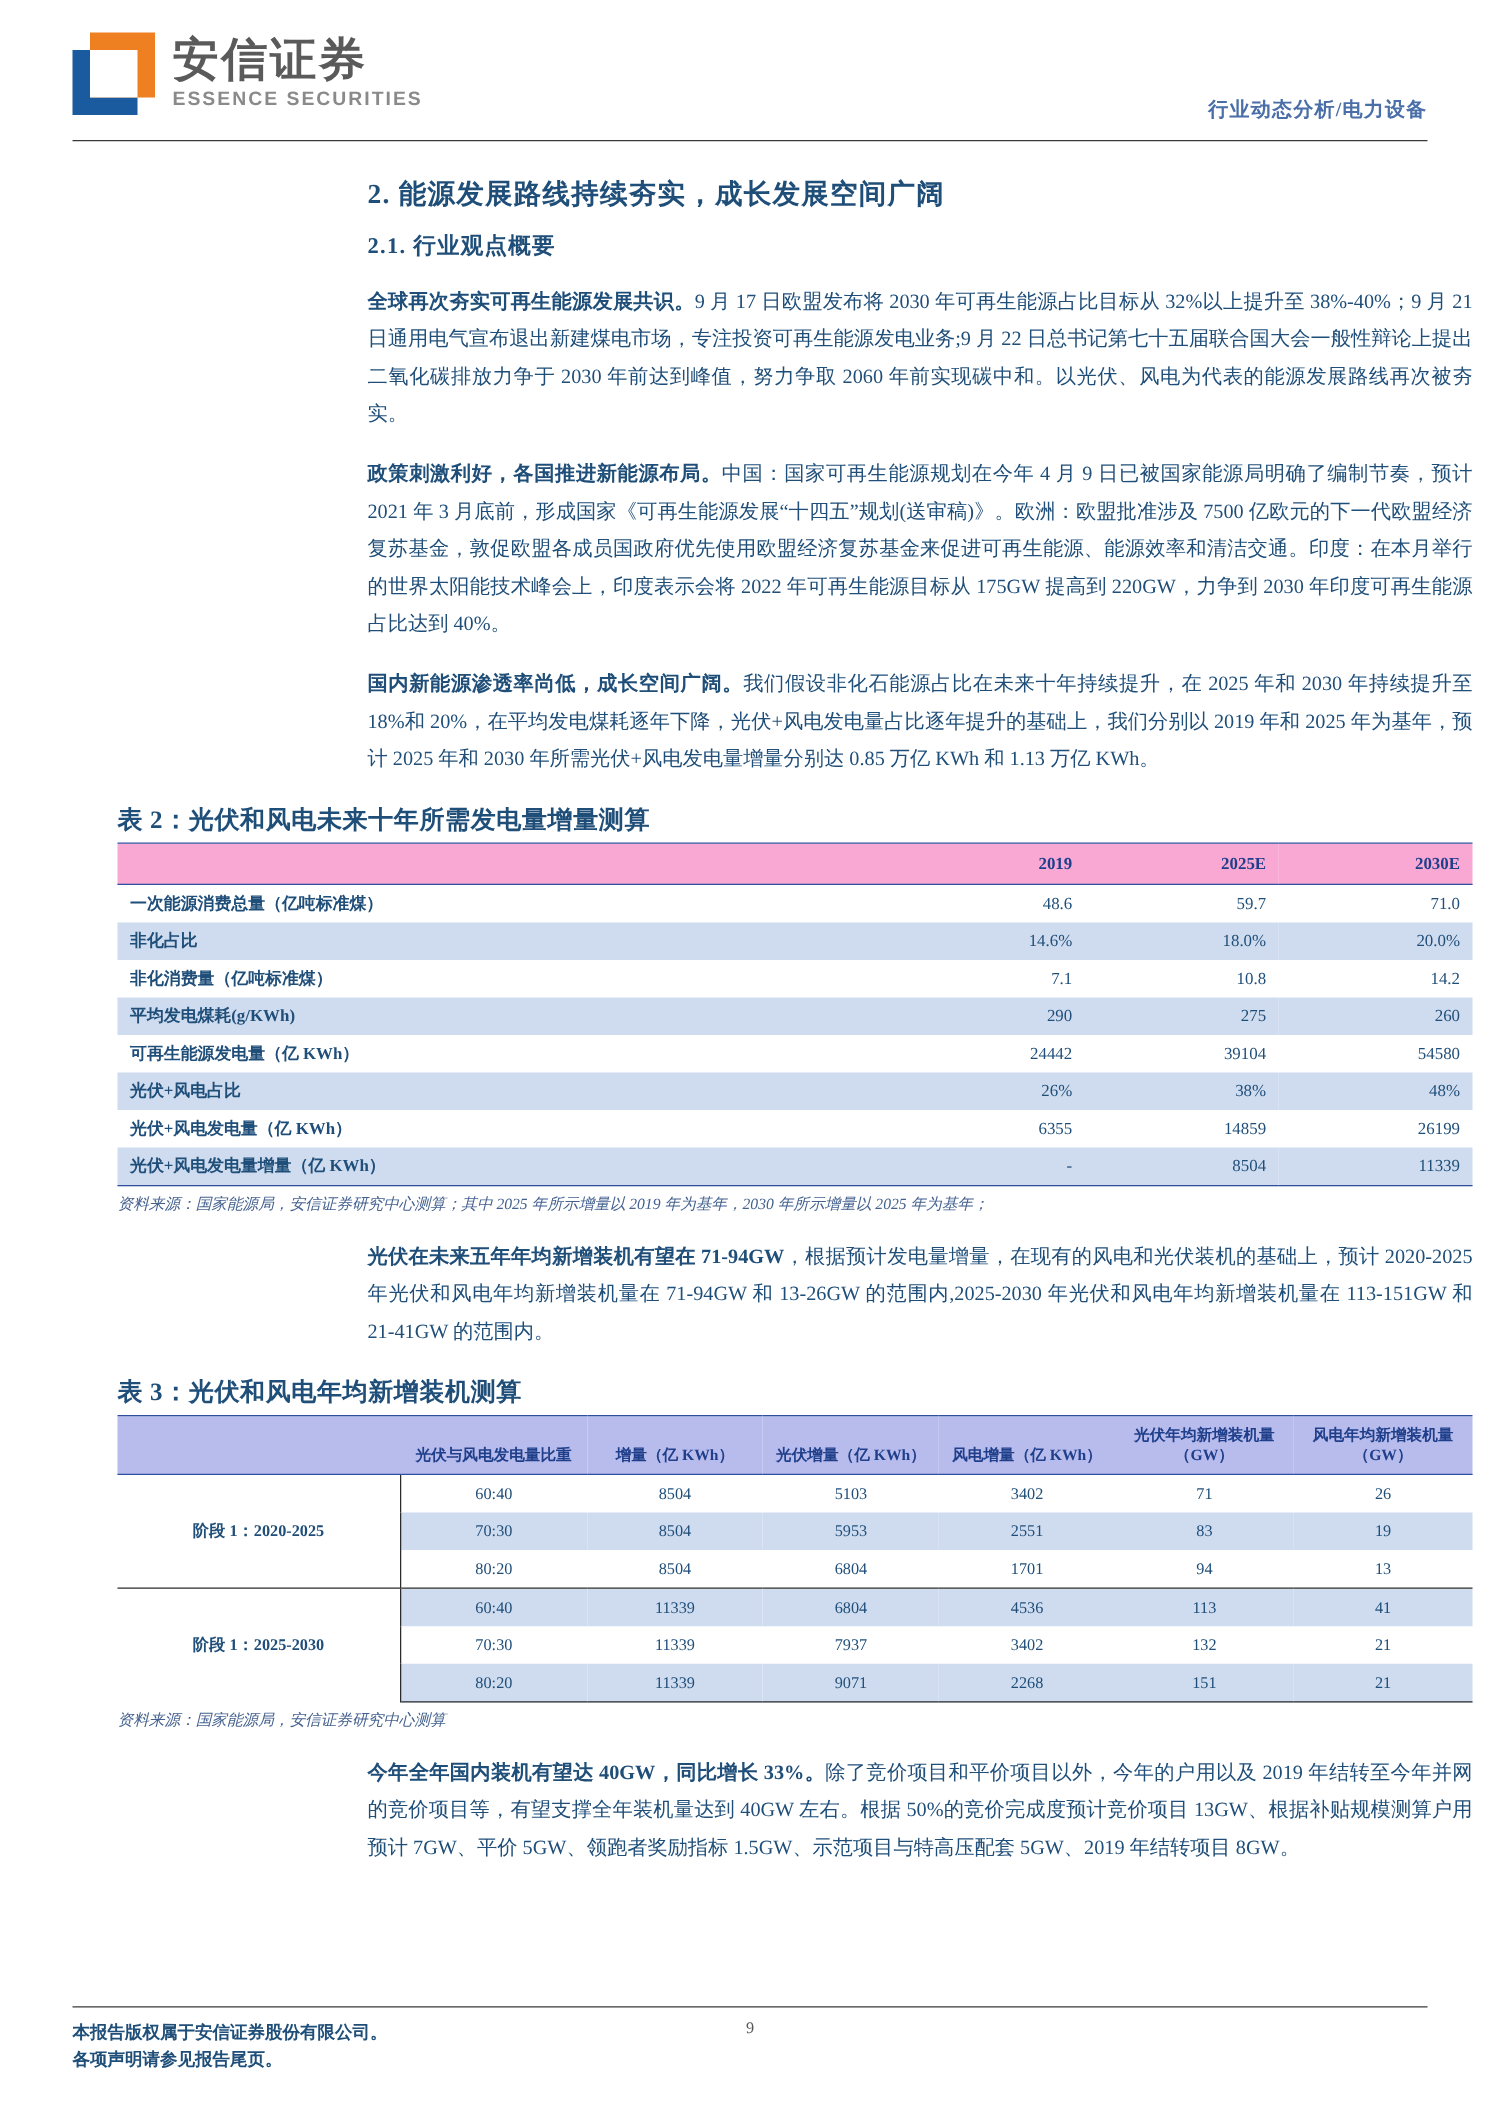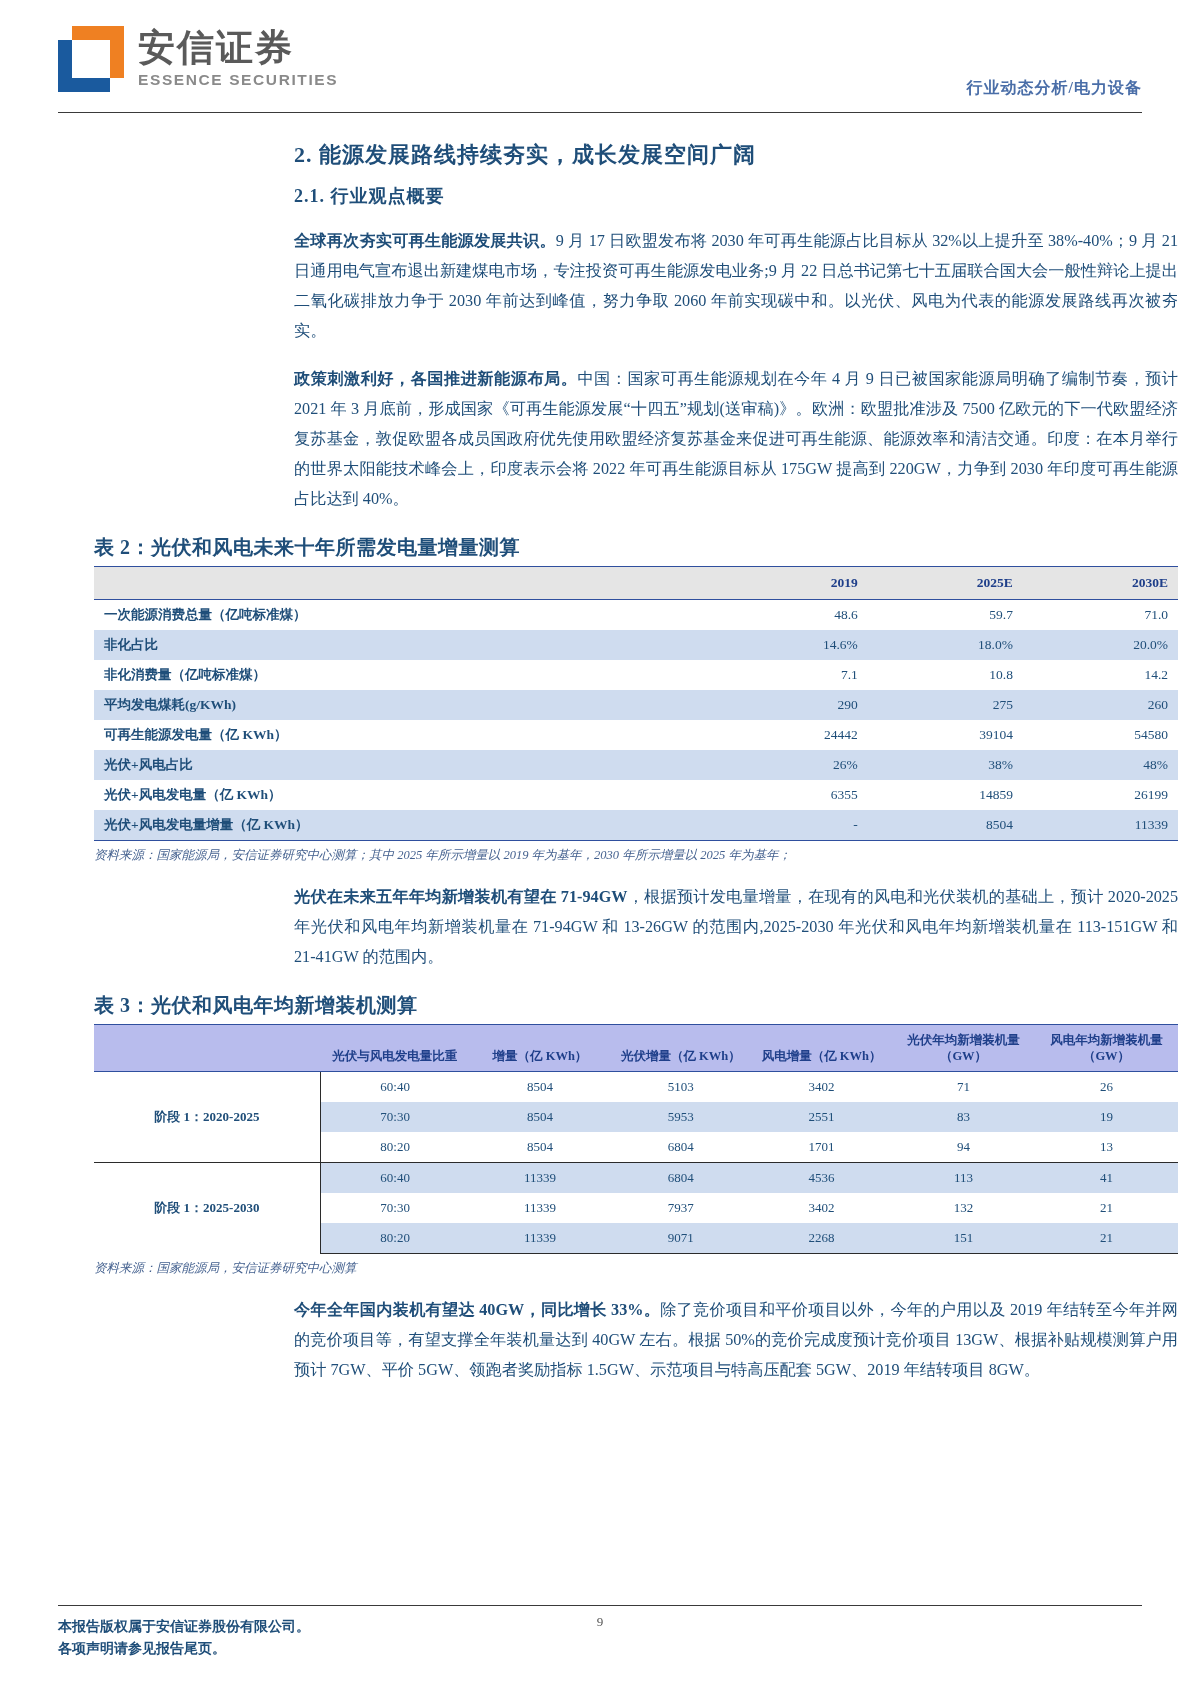--- a/index.html
+++ b/index.html
@@ -37,21 +37,21 @@
     text-align:justify;
     text-justify:inter-ideograph;
   }
   .para b{font-weight:bold;}
 
   
   .tbl-block{margin:20px 58px 0 58px;}
   .tbl-title{font-size:20px;font-weight:bold;color:#1f4e79;margin-bottom:5px;letter-spacing:.5px;}
   table{border-collapse:collapse;width:100%;font-size:13.5px;}
   .t2 thead th{
-    background:#e5e5e5;color:#1f3f8a;font-weight:bold;
+    background:#f9a8d4;color:#1f3f8a;font-weight:bold;
     font-size:13.5px;padding:8px 10px;text-align:right;
     border-top:1.4px solid #2f4f9e;border-bottom:1.4px solid #2f4f9e;
   }
   .t2 thead th.lbl{text-align:left;}
   .t2 td{padding:6px 10px;color:#1f4e79;text-align:right;}
   .t2 td.lbl{text-align:left;font-weight:bold;}
   .t2 tbody tr.alt td{background:#cfdcef;}
   .t2 tbody tr:last-child td{border-bottom:1.4px solid #2f4f9e;}
 
   .t3 thead th{
@@ -104,20 +104,23 @@
     <div class="h3">2.1. 行业观点概要</div>
 
     <p class="para">
       <b>全球再次夯实可再生能源发展共识。</b><span>9 月 17 日欧盟发布将 2030 年可再生能源占比目标从 32%以上提升至 38%-40%；9 月 21 日通用电气宣布退出新建煤电市场，专注投资可再生能源发电业务;9 月 22 日总书记第七十五届联合国大会一般性辩论上提出二氧化碳排放力争于 2030 年前达到峰值，努力争取 2060 年前实现碳中和。以光伏、风电为代表的能源发展路线再次被夯实。</span>
     </p>
 
     <p class="para">
       <b>政策刺激利好，各国推进新能源布局。</b><span>中国：国家可再生能源规划在今年 4 月 9 日已被国家能源局明确了编制节奏，预计 2021 年 3 月底前，形成国家《可再生能源发展“十四五”规划(送审稿)》。欧洲：欧盟批准涉及 7500 亿欧元的下一代欧盟经济复苏基金，敦促欧盟各成员国政府优先使用欧盟经济复苏基金来促进可再生能源、能源效率和清洁交通。印度：在本月举行的世界太阳能技术峰会上，印度表示会将 2022 年可再生能源目标从 175GW 提高到 220GW，力争到 2030 年印度可再生能源占比达到 40%。</span>
     </p>
 
+    <p class="para">
+      <b>国内新能源渗透率尚低，成长空间广阔。</b><span>我们假设非化石能源占比在未来十年持续提升，在 2025 年和 2030 年持续提升至 18%和 20%，在平均发电煤耗逐年下降，光伏+风电发电量占比逐年提升的基础上，我们分别以 2019 年和 2025 年为基年，预计 2025 年和 2030 年所需光伏+风电发电量增量分别达 0.85 万亿 KWh 和 1.13 万亿 KWh。</span>
+    </p>
 
     <div class="tbl-block">
       <div class="tbl-title">表 2：光伏和风电未来十年所需发电量增量测算</div>
       <table class="t2">
         <thead>
           <tr>
             <th class="lbl"></th>
             <th>2019</th>
             <th>2025E</th>
             <th>2030E</th>

